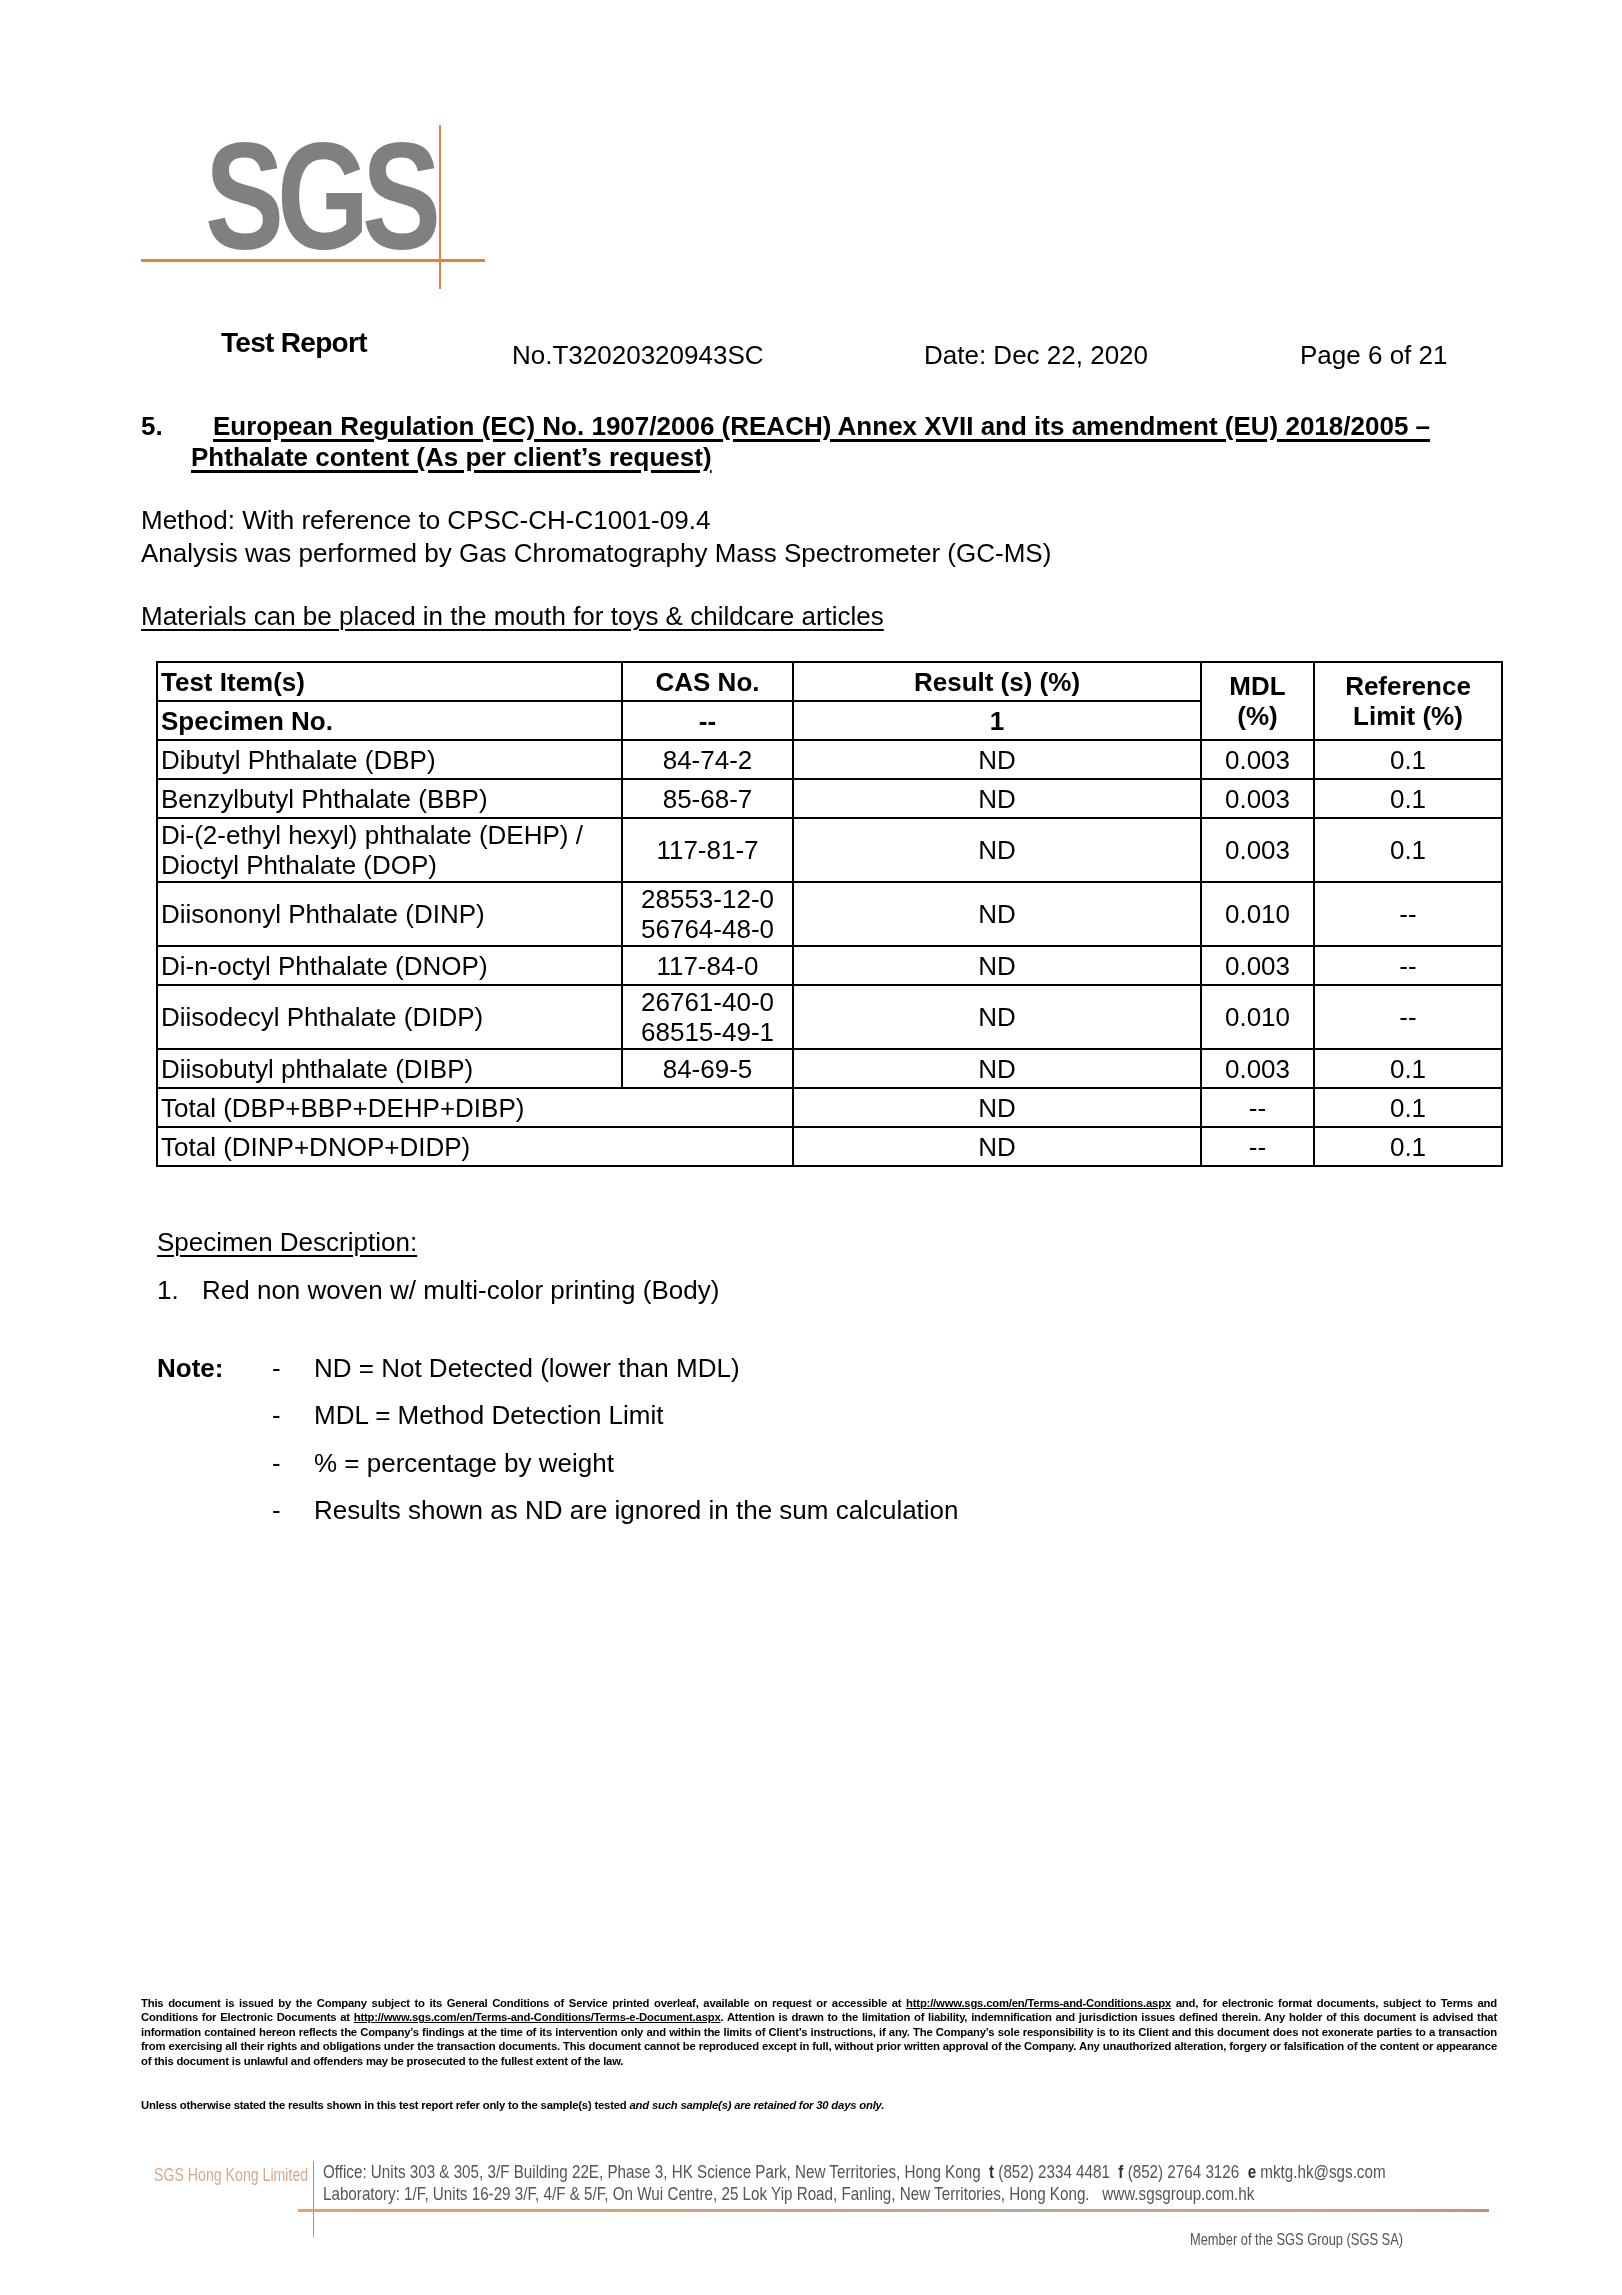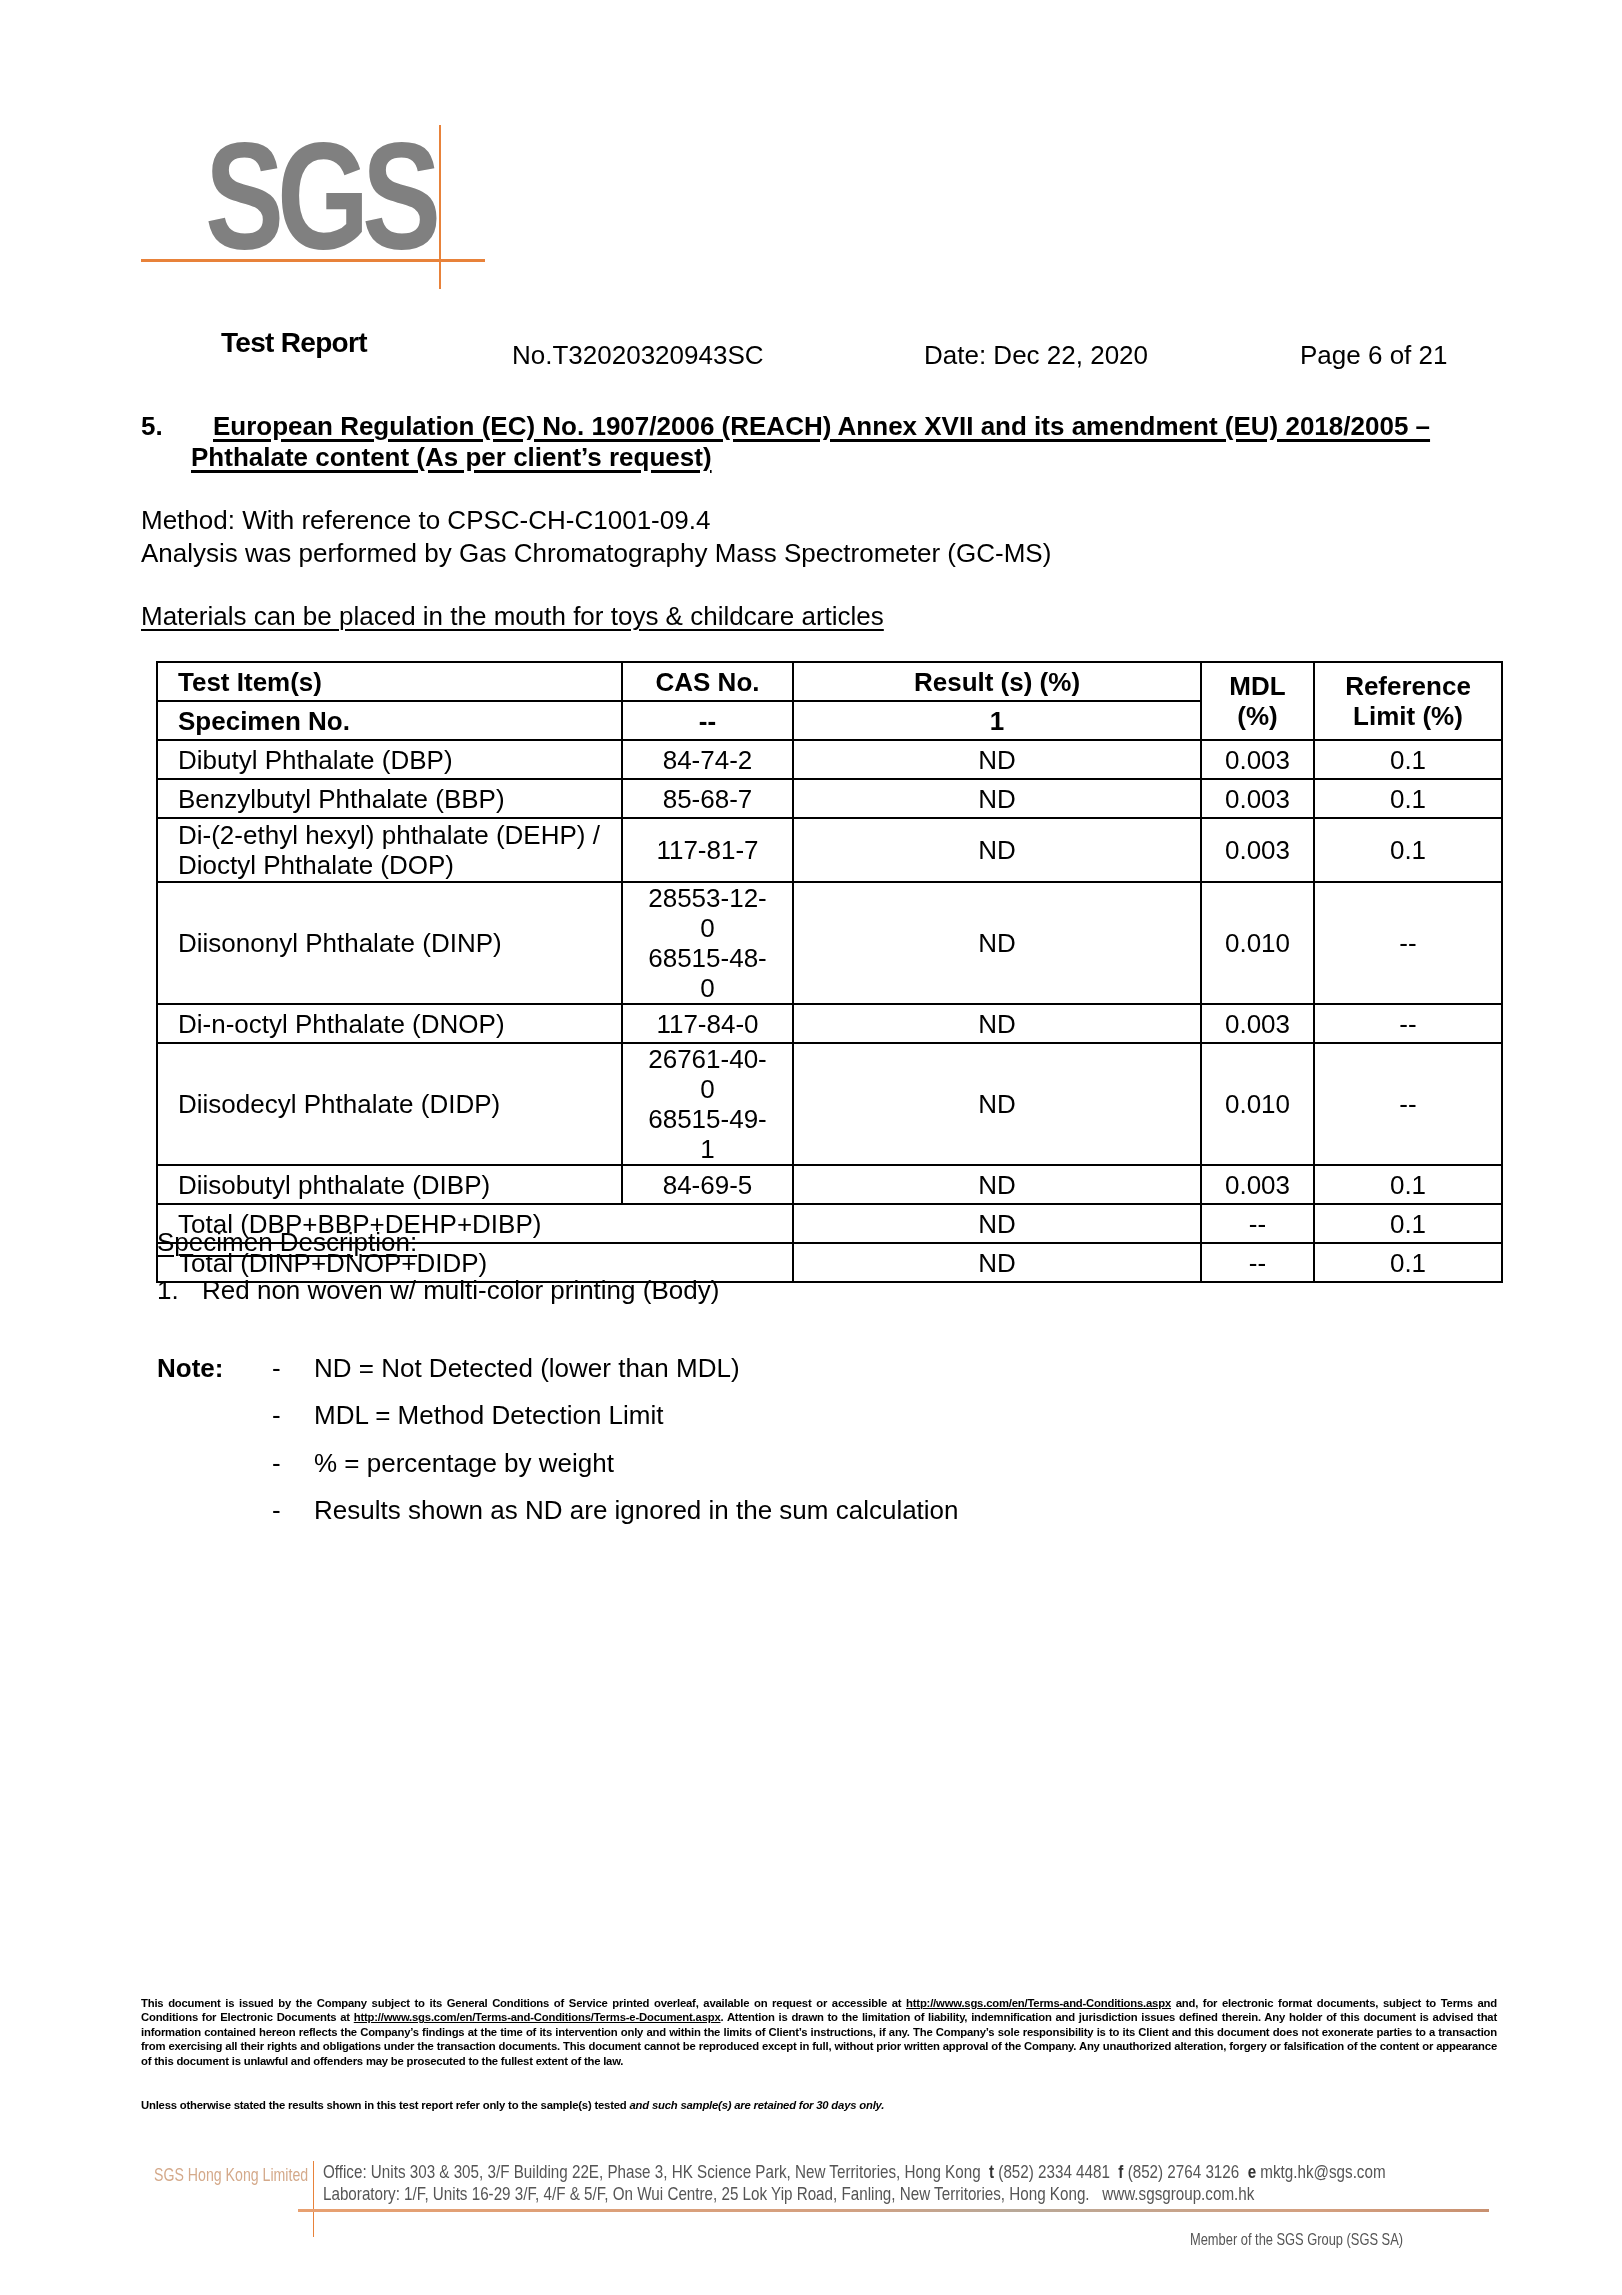--- a/index.html
+++ b/index.html
@@ -27,21 +27,21 @@
   .sec-l2 { left:191px; top:442px; font-size:26px; font-weight:bold; text-decoration:underline; text-decoration-thickness:2.6px; text-underline-offset:3.9px; }
 
   .body40 { font-size:26px; }
   .method { left:141px; top:505px; }
   .analysis { left:141px; top:538px; }
   .materials { left:141px; top:601px; text-decoration:underline; text-decoration-thickness:2px; text-underline-offset:3.9px; }
 
   
   #tbl { position:absolute; left:156px; top:661px; width:1345px; border-collapse:collapse;
          table-layout:fixed; font-size:26px; }
-  #tbl td { border:2.6px solid #000; padding:0 20px; vertical-align:middle; text-align:center; line-height:30px; }
+  #tbl td { border:2.6px solid #000; padding:0 3px; vertical-align:middle; text-align:center; line-height:30px; }
   #tbl td.left { text-align:left; }
   #tbl td.bold { font-weight:bold; }
   #tbl tr.h1 td, #tbl tr.h2 td { height:37px; }
   #tbl tr.r1 td { height:37px; }
   #tbl tr.r2 td { height:62px; }
 
   .spec-desc { left:157px; top:1227px; text-decoration:underline; text-decoration-thickness:2px; text-underline-offset:3.9px; }
   .spec-item-num { left:157px; top:1275px; }
   .spec-item { left:202px; top:1275px; }
 
@@ -137,21 +137,21 @@
     </td>
     <td>117-81-7</td>
     <td>ND</td>
     <td>0.003</td>
     <td>0.1</td>
   </tr>
   <tr class="r2">
     <td class="left">Diisononyl Phthalate (DINP)</td>
     <td>
       <div>28553-12-0</div>
-      <div>68515-48-0</div>
+      <div>56764-48-0</div>
     </td>
     <td>ND</td>
     <td>0.010</td>
     <td>--</td>
   </tr>
   <tr class="r1">
     <td class="left">Di-n-octyl Phthalate (DNOP)</td>
     <td>117-84-0</td>
     <td>ND</td>
     <td>0.003</td>

